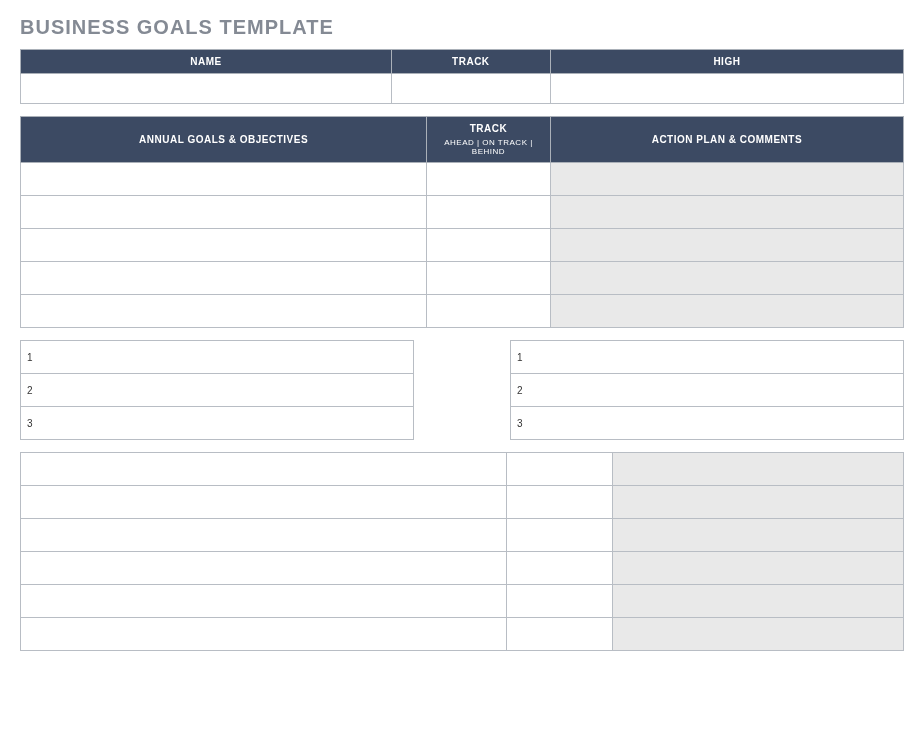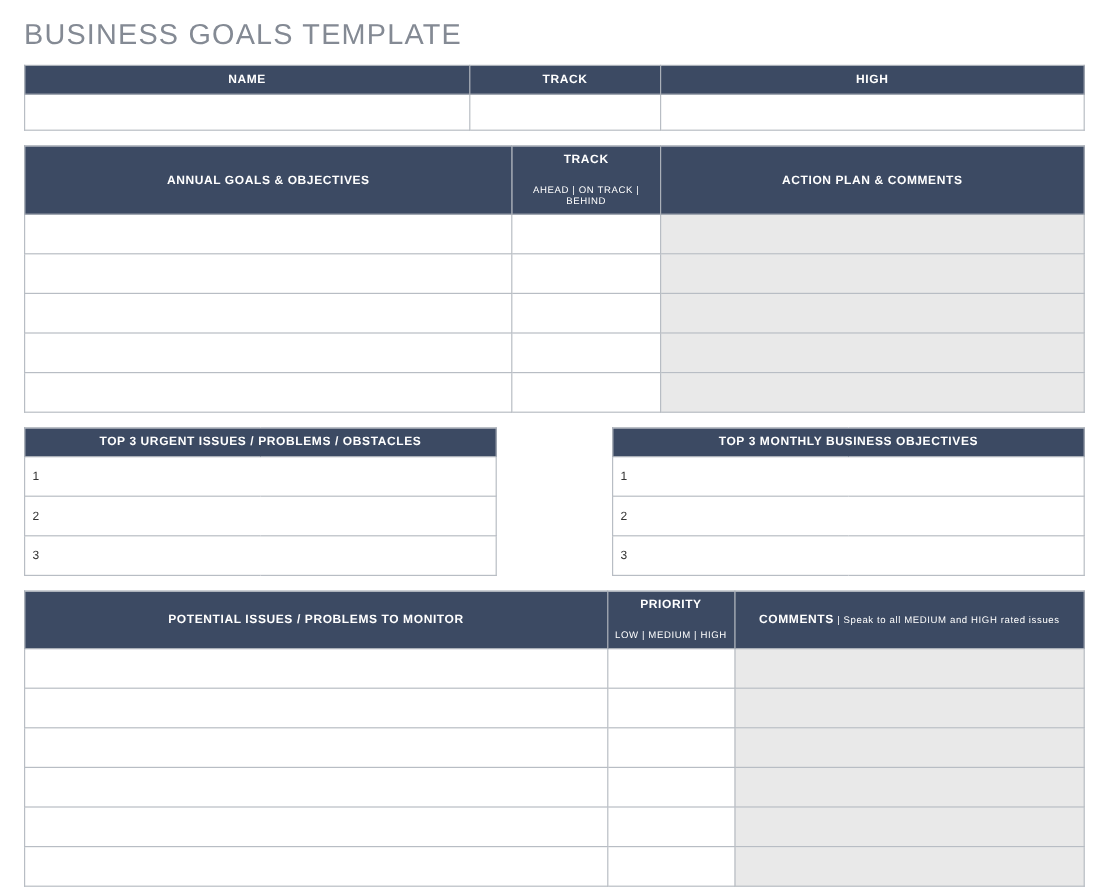--- a/index.html
+++ b/index.html
@@ -5,22 +5,22 @@
   * { box-sizing: border-box; }
   body {
     margin: 0;
     padding: 16px 20px;
     font-family: Arial, Helvetica, sans-serif;
     background: #ffffff;
     color: #333;
     width: 924px;
   }
   .page-title {
-    font-size: 24px;
-    font-weight: normal;
+    font-size: 20px;
+    font-weight: bold;
     color: #848a94;
     letter-spacing: 1px;
     margin: 0 0 10px 0;
   }
   table {
     width: 100%;
     border-collapse: collapse;
     table-layout: fixed;
   }
   th {
@@ -31,21 +31,21 @@
     letter-spacing: 0.5px;
     text-align: center;
     padding: 6px 4px;
     border: 1px solid #aab0b8;
     vertical-align: middle;
   }
   th .sub {
     display: block;
     font-size: 8px;
     font-weight: normal;
-    margin-top: 15px;
+    margin-top: 4px;
   }
   td {
     border: 1px solid #b8bdc4;
     font-size: 11px;
     padding: 4px 6px;
     height: 33px;
     background: #ffffff;
   }
   td.shaded {
     background: #e9e9e9;
@@ -145,44 +145,38 @@
   </tr>
 </tbody>
   </table>
 
 <div class="section-gap"></div>
 
 <div class="two-col">
   <div>
     <table>
       <tbody>
-          <tr class="header-row">
-        <th colspan="2">TOP 3 URGENT ISSUES / PROBLEMS / OBSTACLES</th>
-      </tr>
       <tr>
         <td class="num" style="border-right:none;">1</td>
         <td style="border-left:none;"></td>
       </tr>
       <tr>
         <td class="num" style="border-right:none;">2</td>
         <td style="border-left:none;"></td>
       </tr>
       <tr>
         <td class="num" style="border-right:none;">3</td>
         <td style="border-left:none;"></td>
       </tr>
     </tbody>
       </table>
   </div>
   <div>
     <table>
       <tbody>
-          <tr class="header-row">
-        <th colspan="2">TOP 3 MONTHLY BUSINESS OBJECTIVES</th>
-      </tr>
       <tr>
         <td class="num" style="border-right:none;">1</td>
         <td style="border-left:none;"></td>
       </tr>
       <tr>
         <td class="num" style="border-right:none;">2</td>
         <td style="border-left:none;"></td>
       </tr>
       <tr>
         <td class="num" style="border-right:none;">3</td>
@@ -193,30 +187,20 @@
   </div>
 </div>
 
 <table>
   <colgroup>
     <col style="width:55%">
     <col style="width:12%">
     <col style="width:33%">
   </colgroup>
   <tbody>
-      <tr class="tall-header">
-    <th>POTENTIAL ISSUES / PROBLEMS TO MONITOR</th>
-    <th>
-      <span>PRIORITY</span>
-      <span class="sub">LOW | MEDIUM | HIGH</span>
-    </th>
-    <th>
-      <span>COMMENTS</span><span class="sub" style="display:inline; font-weight:normal;"> | Speak to all MEDIUM and HIGH rated issues</span>
-    </th>
-  </tr>
   <tr>
     <td></td>
     <td></td>
     <td class="shaded"></td>
   </tr>
   <tr>
     <td></td>
     <td></td>
     <td class="shaded"></td>
   </tr>

